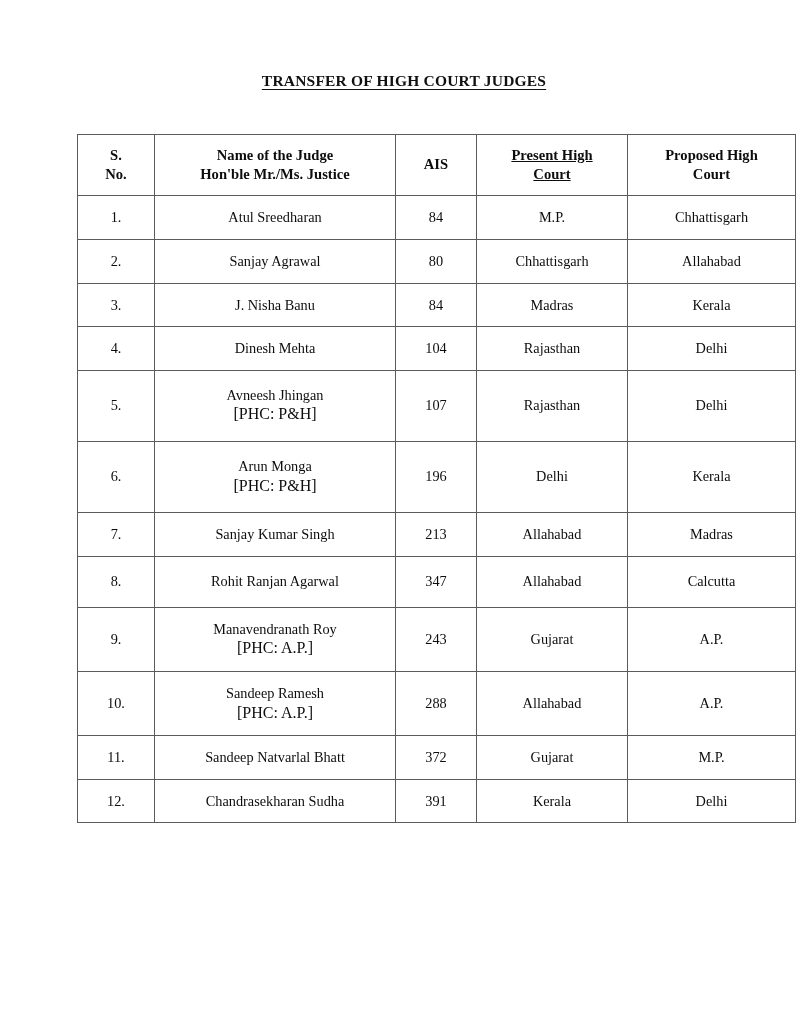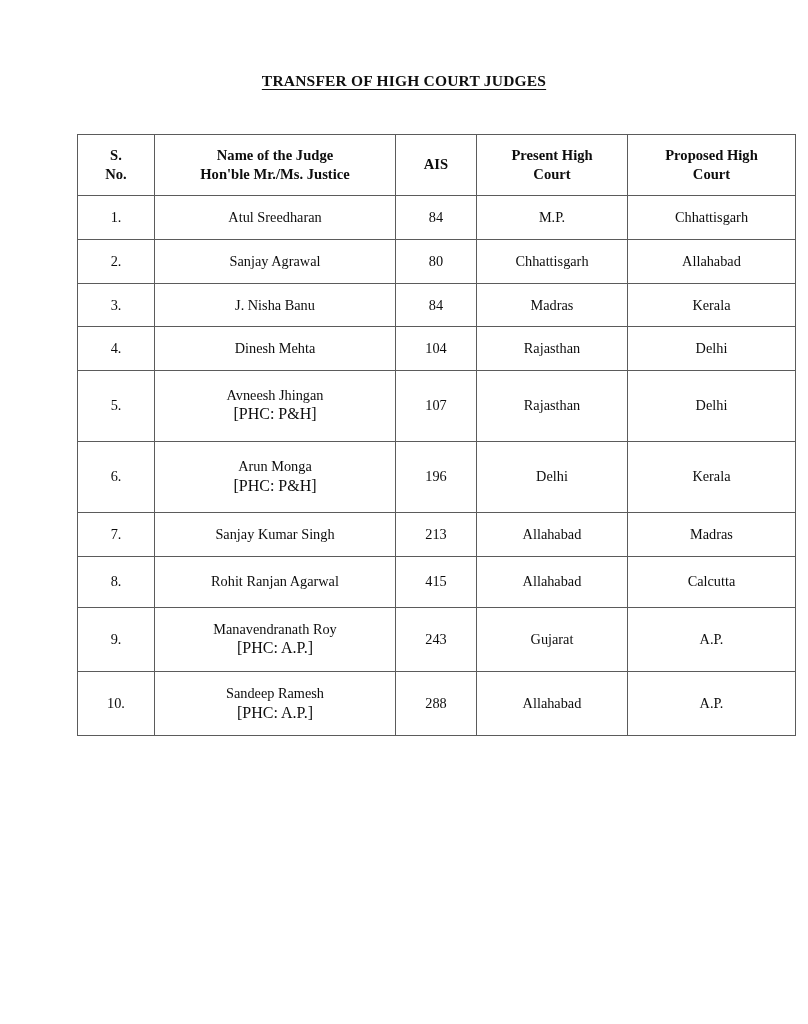--- a/index.html
+++ b/index.html
@@ -48,21 +48,21 @@
   table.judges thead th {
     font-weight: bold;
     padding: 11px 6px 12px 6px;
     text-align: center;
     line-height: 1.28;
     font-size: 14.6px;
   }
   thead th.h-sno { width: 64px; }
   thead th.h-name { width: 228px; text-align: left; padding-left: 12px; }
   thead th.h-ais { width: 68px; }
-  thead th.h-present { width: 138px; }
+  thead th.h-present { width: 138px; text-decoration: underline; }
   thead th.h-proposed { width: 155px; }
 
   table.judges tbody td {
     padding: 12px 6px;
     text-align: center;
     line-height: 1.3;
   }
   td.c-name {
     text-align: left;
     padding-left: 12px;
@@ -175,21 +175,21 @@
         <td>213</td>
         <td>Allahabad</td>
         <td>Madras</td>
       </tr>
 
       <tr class="tall">
         <td class="sno">8.</td>
         <td class="c-name">
           <span>Rohit Ranjan Agarwal</span>
         </td>
-        <td>415</td>
+        <td>347</td>
         <td>Allahabad</td>
         <td>Calcutta</td>
       </tr>
 
       <tr>
         <td class="sno">9.</td>
         <td class="c-name">
           <span>Manavendranath Roy</span>
           <span class="phc">[PHC: A.P.]</span>
         </td>
@@ -202,20 +202,38 @@
         <td class="sno">10.</td>
         <td class="c-name">
           <span>Sandeep Ramesh</span>
           <span class="phc">[PHC: A.P.]</span>
         </td>
         <td>288</td>
         <td>Allahabad</td>
         <td>A.P.</td>
       </tr>
 
-
+      <tr>
+        <td class="sno">11.</td>
+        <td class="c-name">
+          <span>Sandeep Natvarlal Bhatt</span>
+        </td>
+        <td>372</td>
+        <td>Gujarat</td>
+        <td>M.P.</td>
+      </tr>
+
+      <tr>
+        <td class="sno">12.</td>
+        <td class="c-name">
+          <span>Chandrasekharan Sudha</span>
+        </td>
+        <td>391</td>
+        <td>Kerala</td>
+        <td>Delhi</td>
+      </tr>
 
 
 
     </tbody>
   </table>
 
 </div>
 
 </body></html>

